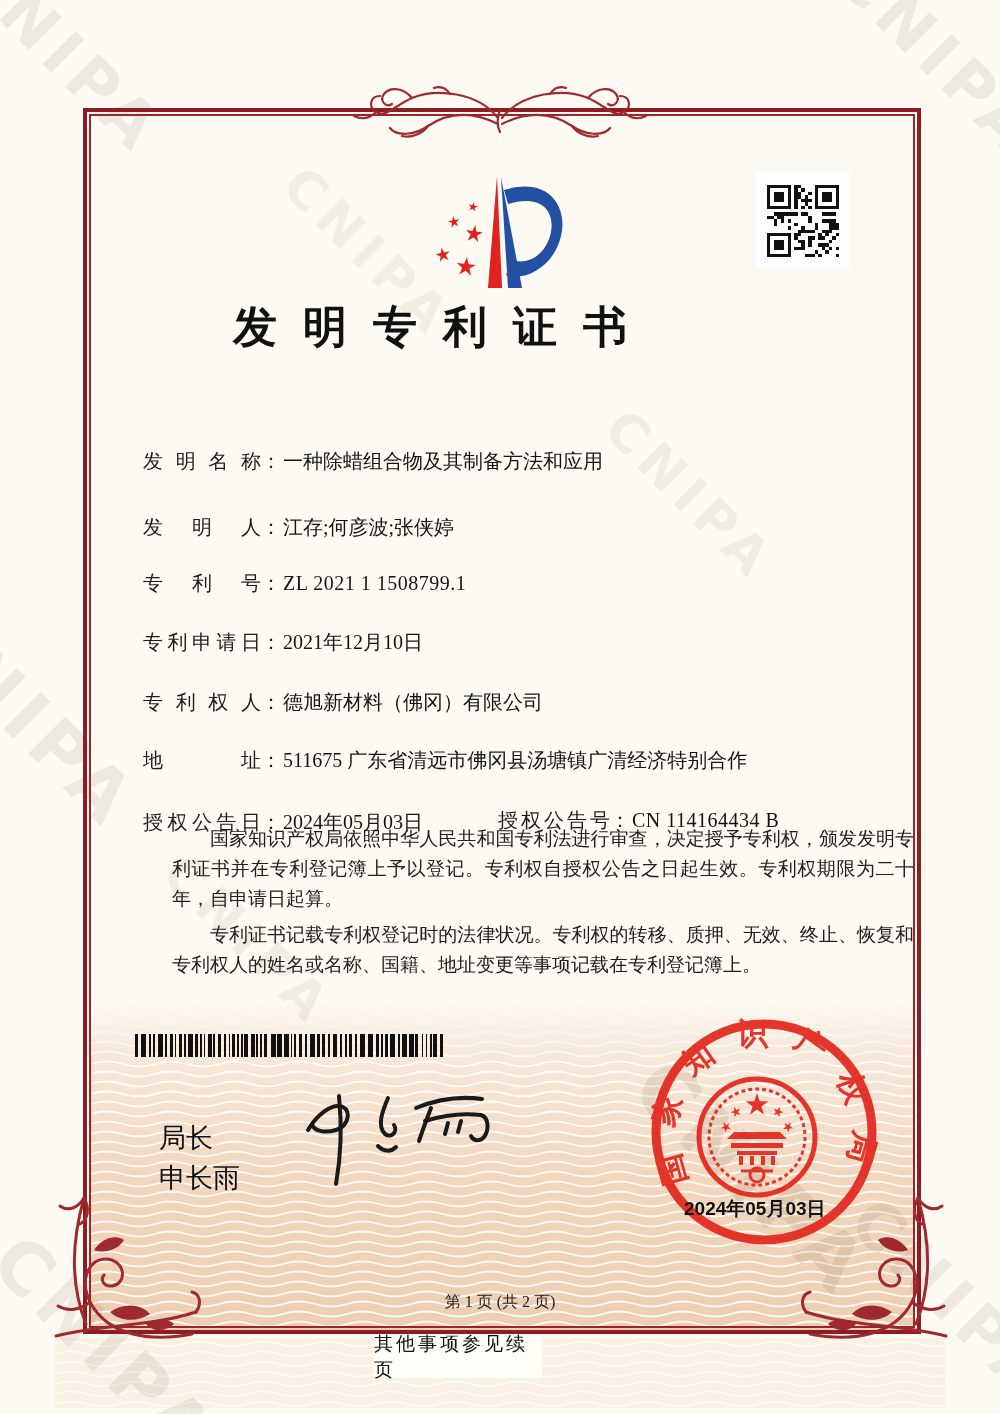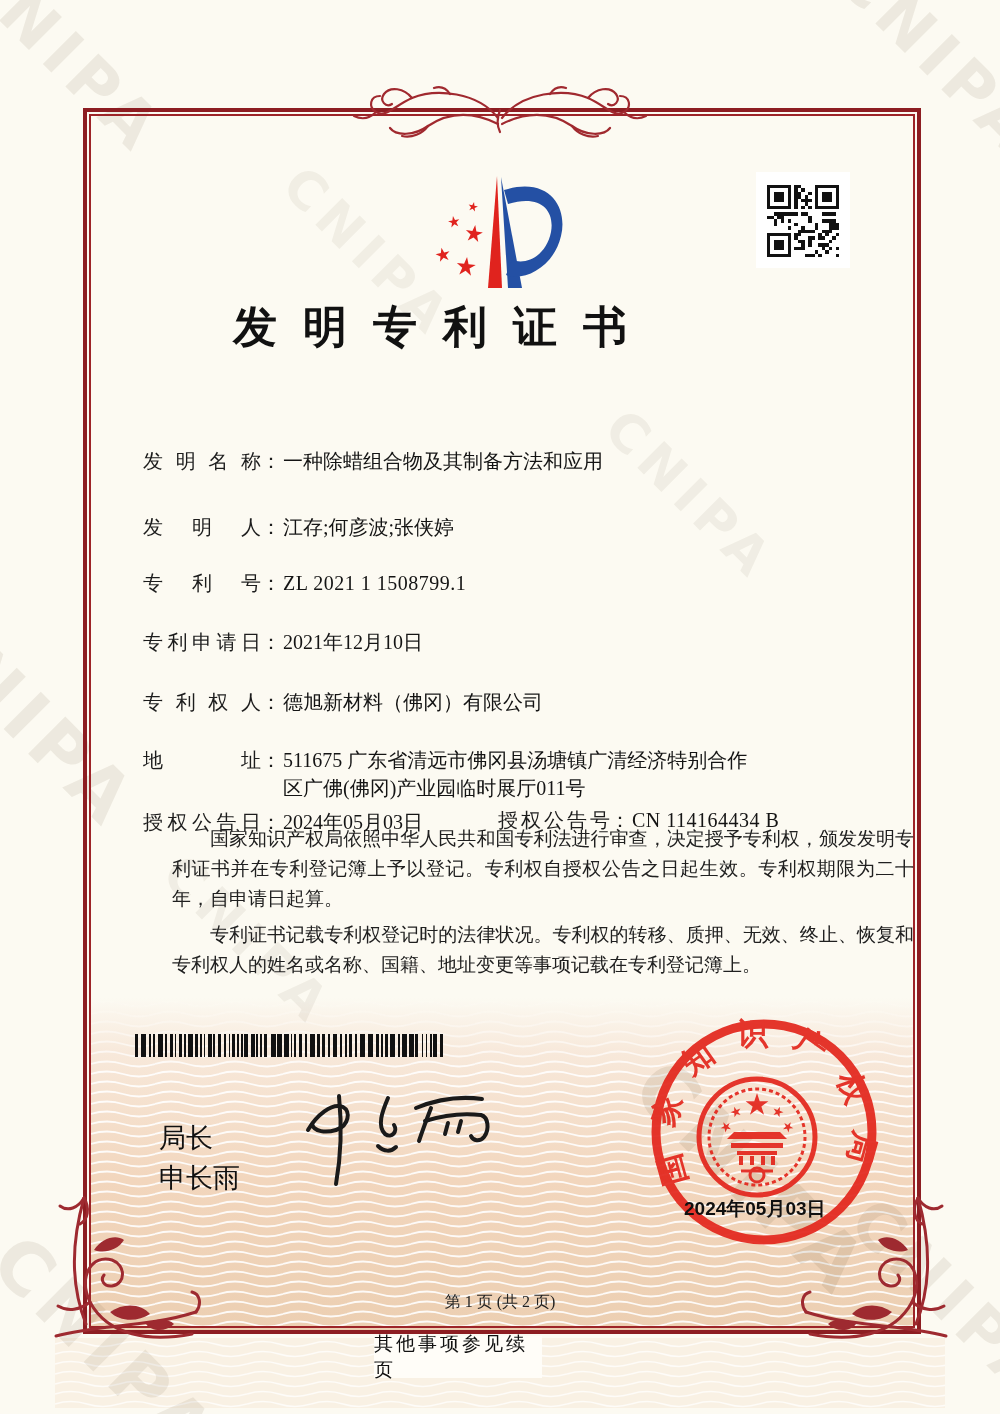--- a/index.html
+++ b/index.html
@@ -351,21 +351,20 @@
       <span class="fval">德旭新材料（佛冈）有限公司</span>
     </div>
     <div class="frow" style="top:718px;">
       <span class="jlabel">
           <span>地</span>
           <span>址</span>
         </span>
         <span class="colon">：</span>
       <span class="fval addr-lines">
         <span>511675 广东省清远市佛冈县汤塘镇广清经济特别合作</span><br>
-        <span>区广佛(佛冈)产业园临时展厅011号</span>
       </span>
     </div>
     <div class="frow" style="top:781px;">
       <span class="jlabel">
           <span>授</span>
           <span>权</span>
           <span>公</span>
           <span>告</span>
           <span>日</span>
         </span>

